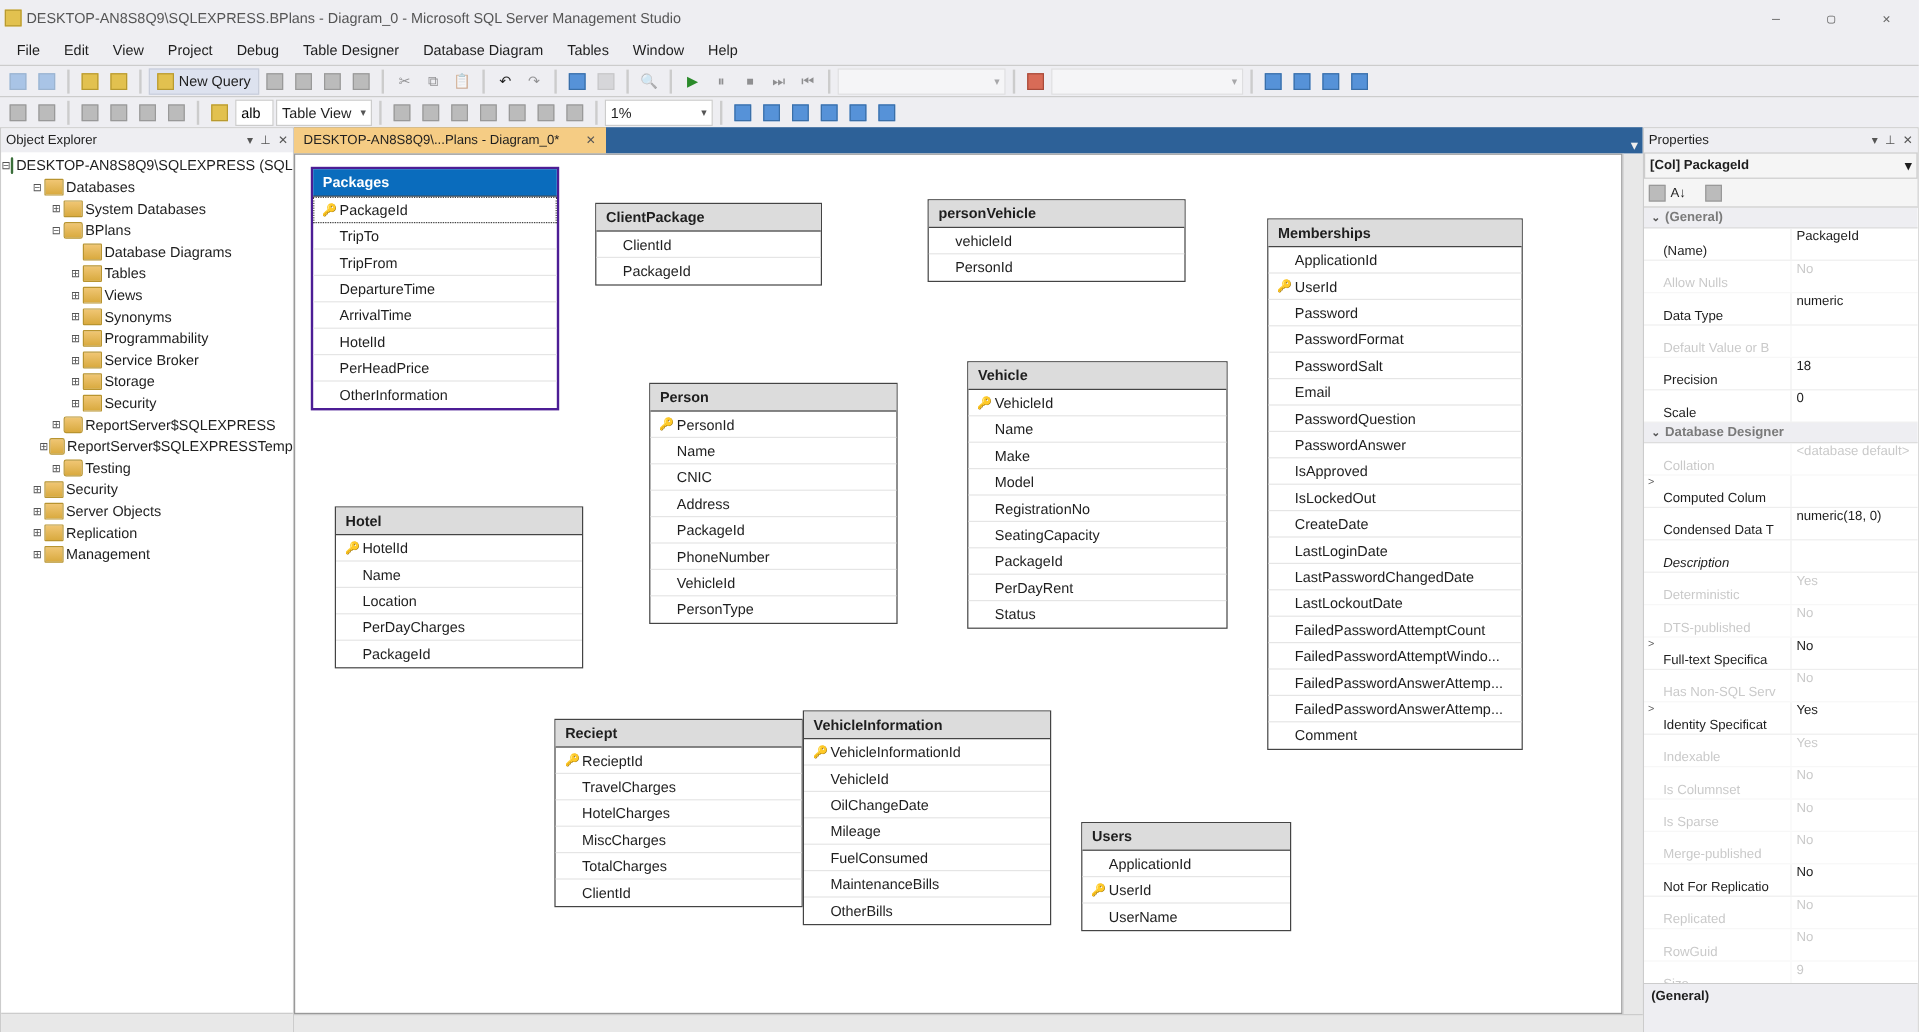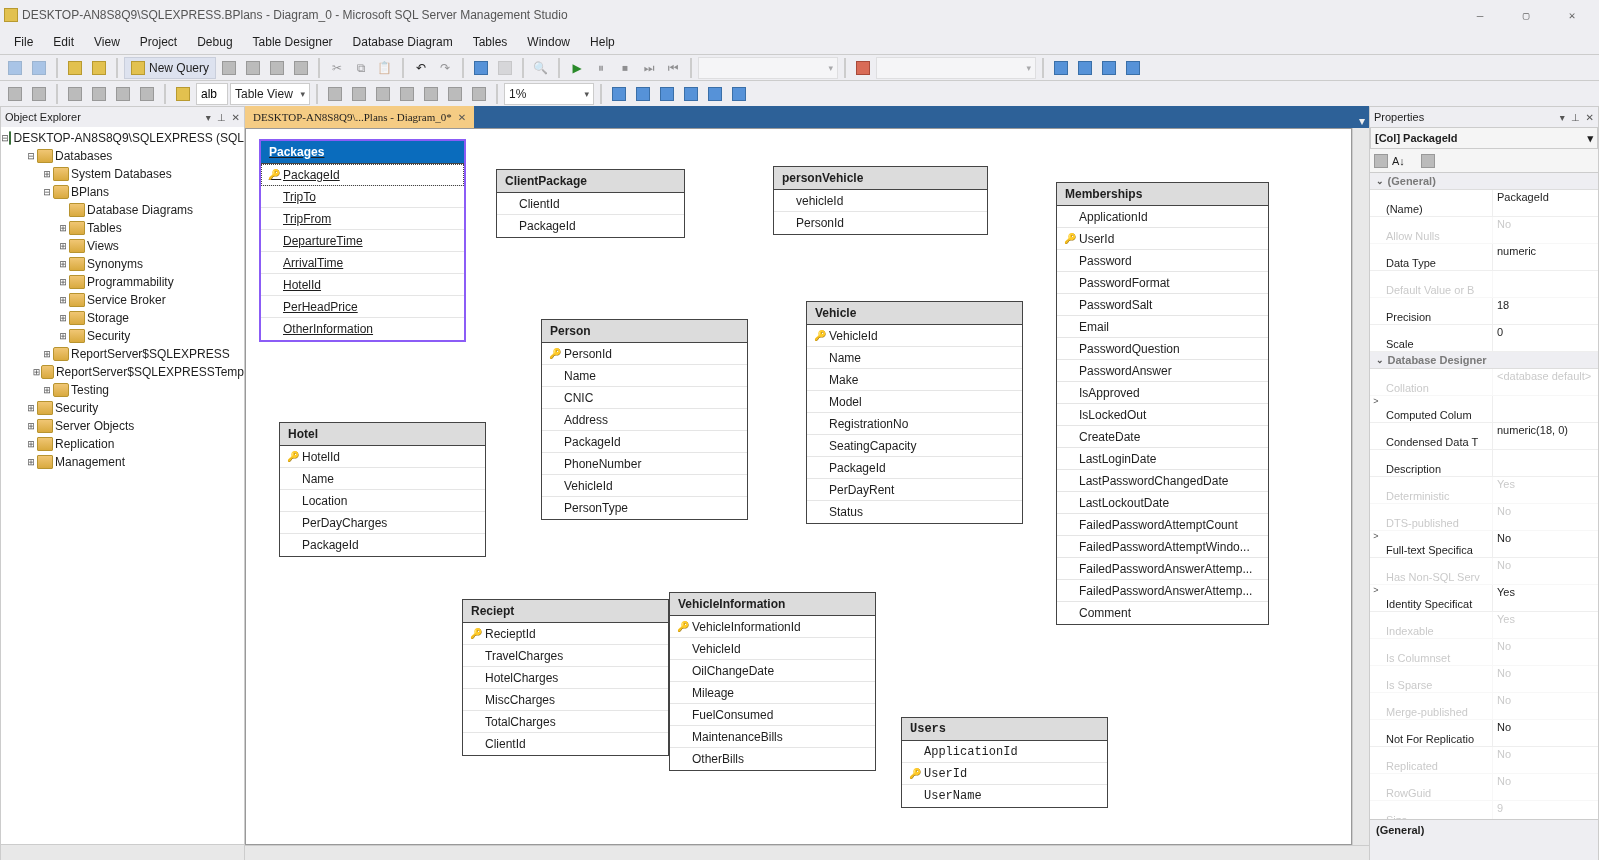--- a/index.html
+++ b/index.html
@@ -37,30 +37,30 @@
 .tree-row { display: flex; align-items: center; height: 18px; white-space: nowrap; }
 .tree-indent { display: inline-block; }
 .tree-toggle { width: 12px; font-size: 9px; color: #555; text-align: center; }
 .tree-icon { width: 16px; height: 14px; margin-right: 2px; }
 .folder-icon { background: linear-gradient(#f0c674,#d9aa3f); border: 1px solid #b8942f; border-radius: 1px; }
 .db-icon { background: linear-gradient(#f0c674,#d9aa3f); border: 1px solid #b8942f; border-radius: 2px; }
 .server-icon { background: #5b8c5a; border: 1px solid #3a6e3a; border-radius: 1px; }
 
 
 .tab-strip { height: 22px; background: #2d6198; display: flex; align-items: flex-end; }
-.doc-tab { height: 22px; padding: 0 8px; display: flex; align-items: center; gap: 6px; background: #f5cc84; color: #1e1e1e; font-size: 11px; font-family: Liberation Serif, serif; }
+.doc-tab { height: 22px; padding: 0 8px; display: flex; align-items: center; gap: 22px; background: #f5cc84; color: #1e1e1e; font-size: 11px; }
 .doc-tab .tab-close { font-size: 10px; color: #555; }
 .tab-strip-right { margin-left: auto; display:flex; align-items:center; gap:4px; padding-right:4px; color:#eee; }
 
 
 .canvas { flex: 1; background: white; position: relative; overflow: auto; border: 1px solid #999; }
 .entity { position: absolute; border: 1px solid #444; background: white; font-size: 12px; }
 .entity .ent-title { background: #dcdcdc; padding: 4px 8px; font-weight: 600; border-bottom: 1px solid #444; }
 .entity.selected .ent-title { background: #0a6cbd; color: white; }
-.entity.selected { border: 2px solid #8b5cf6; text-decoration: underline; }
+.entity.selected { border: 2px solid #4c1d95; }
 .entity .ent-body { }
 .entity .ent-row { display: flex; align-items: center; height: 22px; padding: 0 6px; border-bottom: 1px solid #e5e5e5; }
 .entity .ent-row:last-child { border-bottom: none; }
 .entity .ent-key { width: 16px; font-size: 10px; color: #c99b00; text-align: center; }
 .entity.selected .ent-row.sel { background: white; outline: 1px dotted #444; outline-offset: -1px; }
 
 
 .props { width: 230px; }
 .props-body { flex: 1; overflow: auto; background: white; }
 .prop-obj { height: 22px; border: 1px solid #ccc; display: flex; align-items: center; padding: 0 4px; font-weight: 600; font-size: 11px; }
@@ -710,21 +710,21 @@
               <div class="ent-row">
                 <span class="ent-key"></span>
                 <span>MaintenanceBills</span>
               </div>
               <div class="ent-row">
                 <span class="ent-key"></span>
                 <span>OtherBills</span>
               </div>
             </div>
           </div>
-          <div class="entity" style="left: 655px; top: 588px; width: 207px; font-family: Liberation Mono, monospace;">
+          <div class="entity" style="left: 655px; top: 556px; width: 175px;">
             <div class="ent-title">Users</div>
             <div class="ent-body">
               <div class="ent-row">
                 <span class="ent-key"></span>
                 <span>ApplicationId</span>
               </div>
               <div class="ent-row">
                 <span class="ent-key">🔑</span>
                 <span>UserId</span>
               </div>
@@ -808,21 +808,21 @@
           <div class="pn" style="padding-left: 4px;">Computed Colum</div>
           <div class="pv"></div>
         </div>
         <div class="prop-row">
           <span class="exp"></span>
           <div class="pn" style="padding-left: 4px;">Condensed Data T</div>
           <div class="pv">numeric(18, 0)</div>
         </div>
         <div class="prop-row">
           <span class="exp"></span>
-          <div class="pn" style="padding-left: 4px;">Description</div>
+          <div class="pn" style="padding-left: 4px; font-style: italic;">Description</div>
           <div class="pv"></div>
         </div>
         <div class="prop-row dim">
           <span class="exp"></span>
           <div class="pn" style="padding-left: 4px;">Deterministic</div>
           <div class="pv">Yes</div>
         </div>
         <div class="prop-row dim">
           <span class="exp"></span>
           <div class="pn" style="padding-left: 4px;">DTS-published</div>

